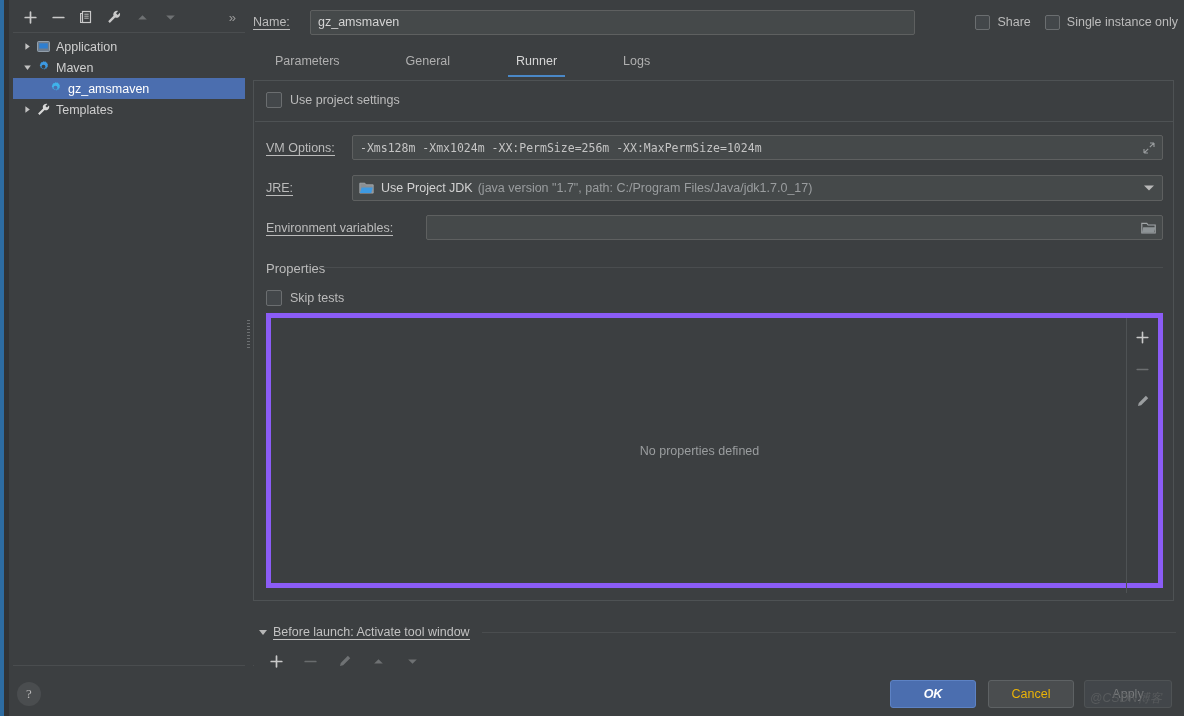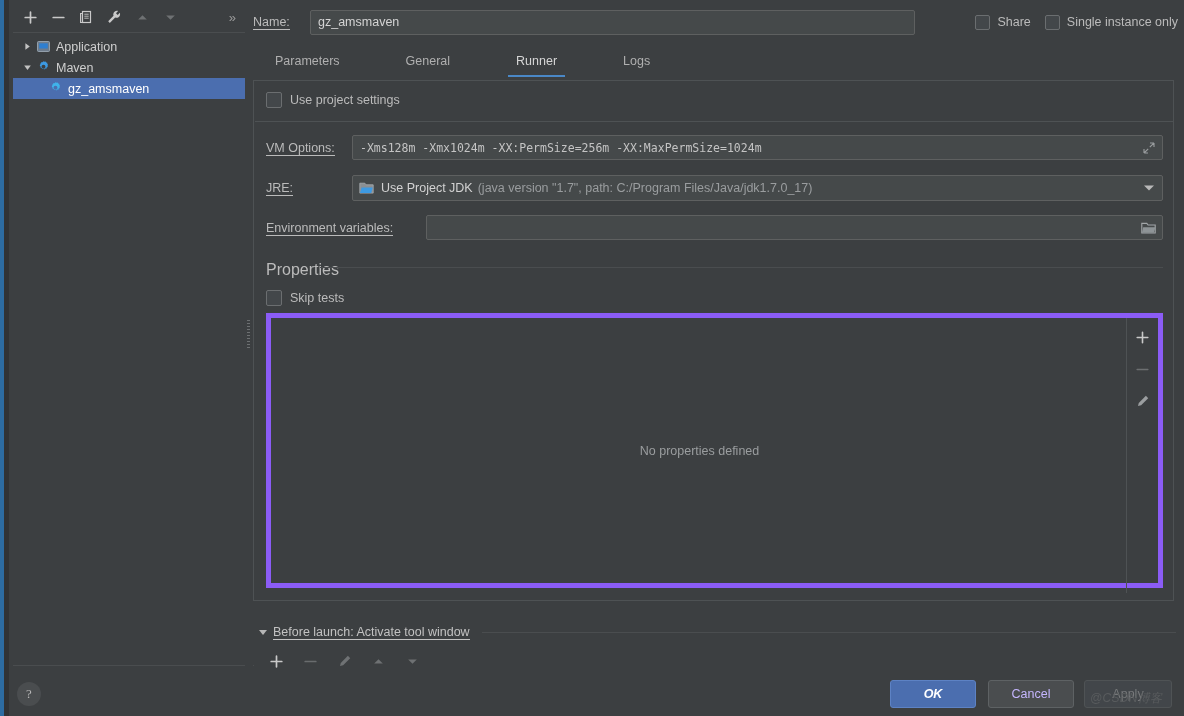--- a/index.html
+++ b/index.html
@@ -328,21 +328,21 @@
     transform: translateY(-50%);
     width: 0; height: 0;
     border-left: 5px solid transparent;
     border-right: 5px solid transparent;
     border-top: 5px solid #b9b9b9;
   }
 
   .props-title {
     position: absolute;
     left: 12px; top: 180px;
-    font-size: 16px;
+    font-size: 13px;
     color: #bbbbbb;
   }
   .props-title-line {
     position: absolute;
     left: 66px; top: 186px;
     width: 843px; height: 1px;
     background: #4a4d4f;
   }
   .row-skip {
     position: absolute;
@@ -449,21 +449,21 @@
     border: 1px solid #5d82c4;
     color: #ffffff;
     font-weight: bold;
     font-style: italic;
   }
   .btn-cancel {
     left: 988px; top: 4px;
     width: 86px;
     background: #4a4d4f;
     border: 1px solid #5e6264;
-    color: #c4b5fd;
+    color: #eab308;
   }
   .btn-apply {
     left: 1084px; top: 4px;
     width: 88px;
     background: #42464a;
     border: 1px solid #4f5355;
     color: #77797b;
   }
 
   .watermark {
@@ -558,20 +558,33 @@
       <div class="tree-row sel indent">
         <div class="tree-ico">
           <svg width="15" height="15" viewBox="0 0 16 16">
             <path d="M8 1.2l1.1.6 1.2-.3.6 1.1 1.2.4-.1 1.2.9.9-.6 1.1.2 1.2-1.1.6-.4 1.2-1.2-.1-.9.9-1.1-.6-1.2.2-.6-1.1-1.2-.4.1-1.2-.9-.9.6-1.1L4.3 4l1.1-.6.4-1.2 1.2.1z" fill="#3fb3ea"></path>
             <circle cx="8" cy="7.2" r="2.1" fill="#4b6eaf"></circle>
           </svg>
         </div>
         <span class="tree-label">gz_amsmaven</span>
       </div>
 
+      <div class="tree-row">
+        <div class="tw">
+          <svg width="9" height="9" viewBox="0 0 9 9">
+              <path d="M2.4 1.2 L6.8 4.5 L2.4 7.8 Z" fill="#c2c2c2"></path>
+            </svg>
+        </div>
+        <div class="tree-ico">
+          <svg width="15" height="15" viewBox="0 0 16 16">
+            <path d="M10.8 1.8a3.6 3.6 0 0 0-3.3 5.0L2.2 12.3l1.6 1.6 5.4-5.3a3.6 3.6 0 0 0 4.9-3.4c0-.5-.1-1-.3-1.4l-2.1 2.1-1.7-1.7 2.1-2.1c-.4-.2-.8-.3-1.3-.3z" fill="#d8d8d8"></path>
+          </svg>
+        </div>
+        <span class="tree-label">Templates</span>
+      </div>
 
     </div>
 
     <div class="sb-bottom-sep"></div>
   </div>
 
   <div class="splitter">
     <div class="grip"></div>
   </div>
 

